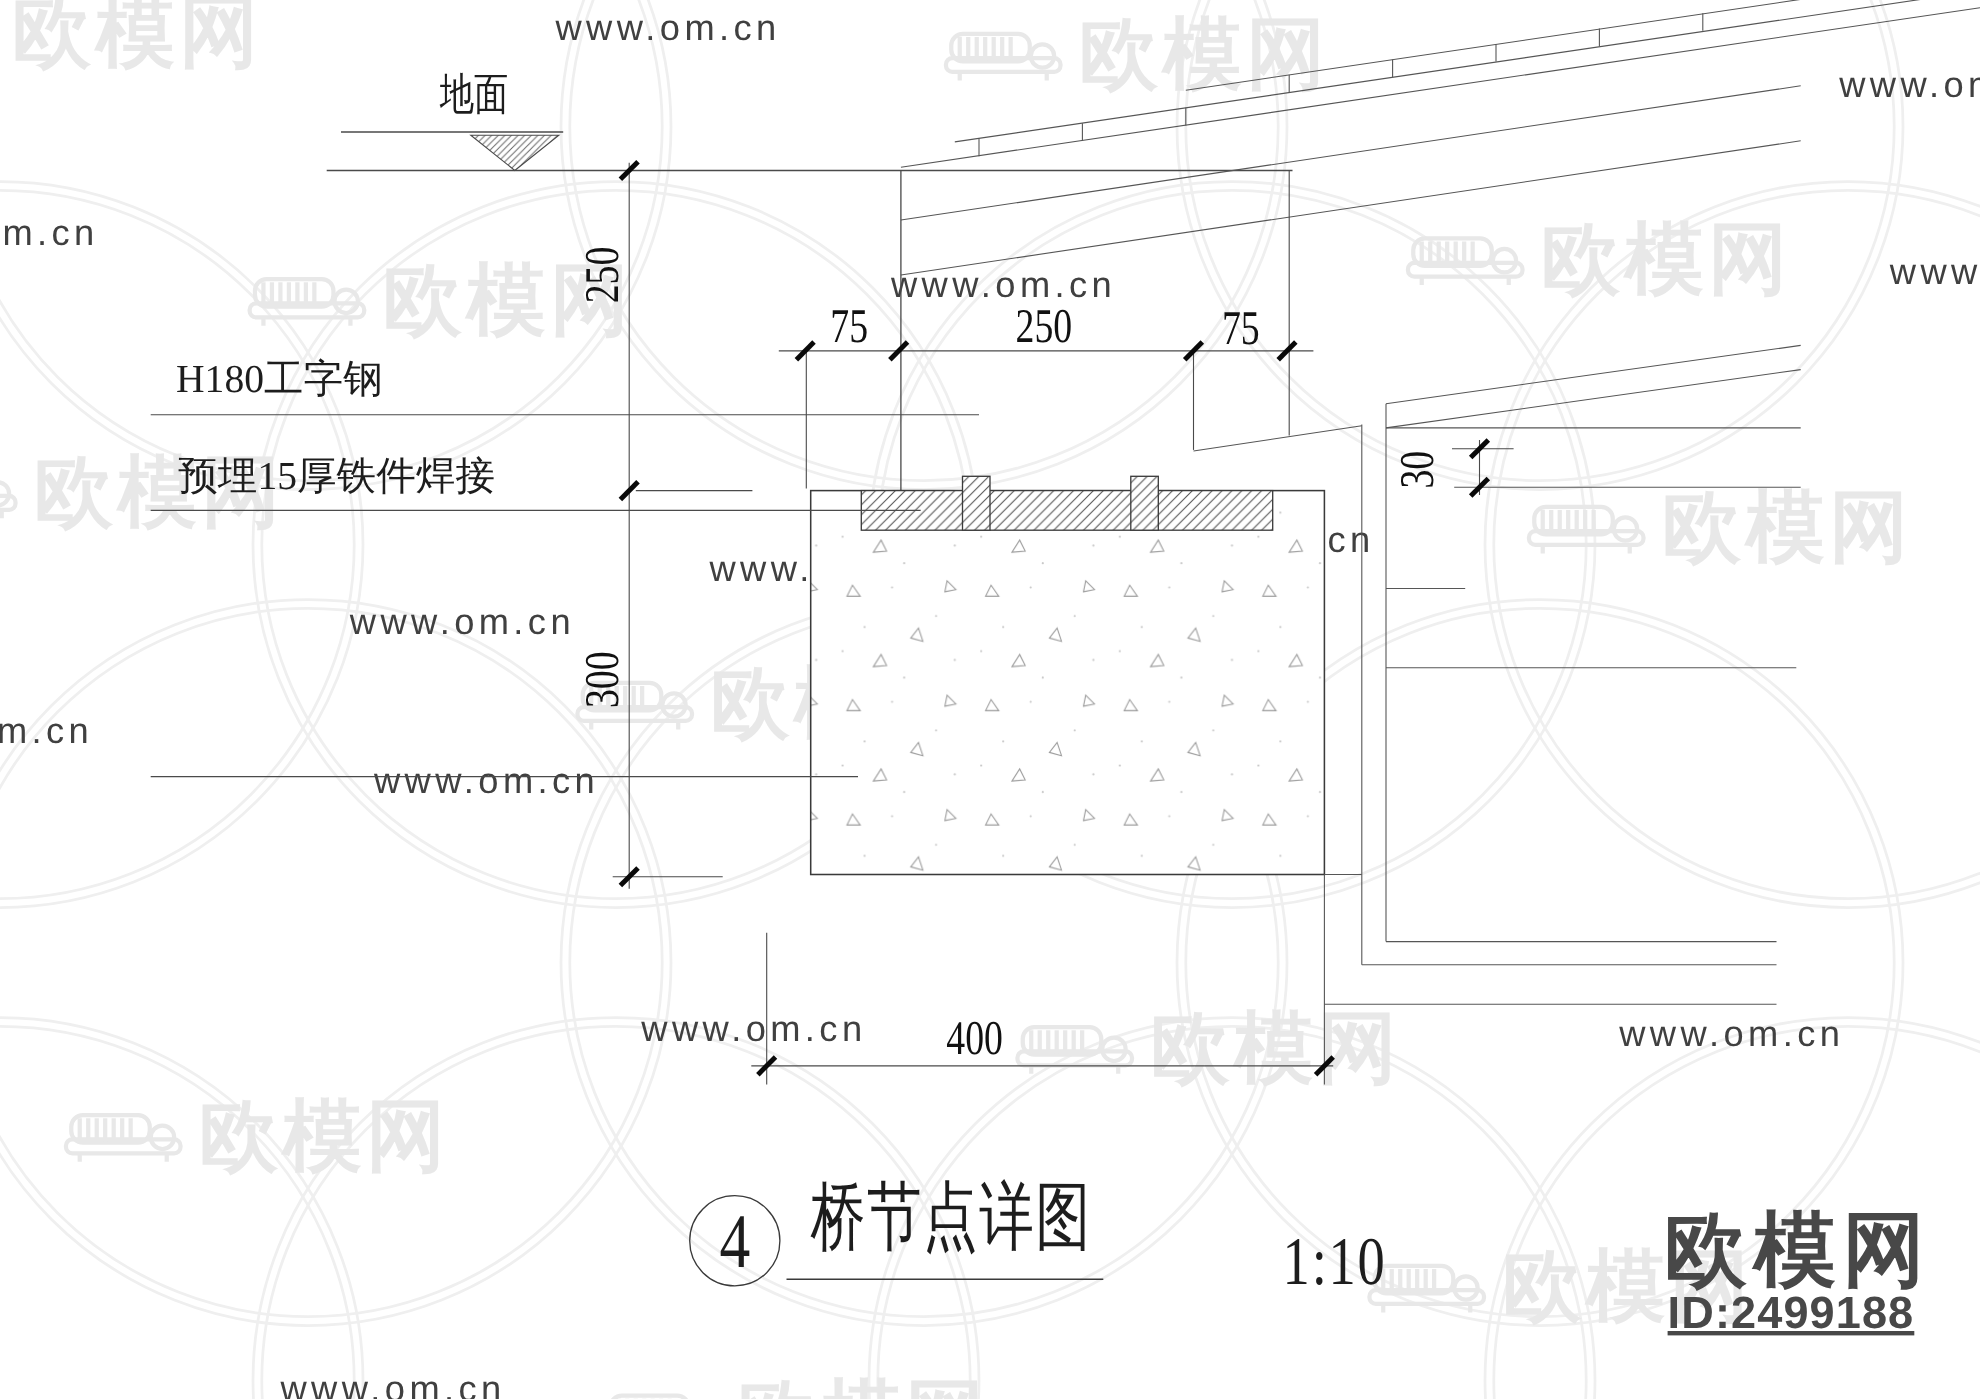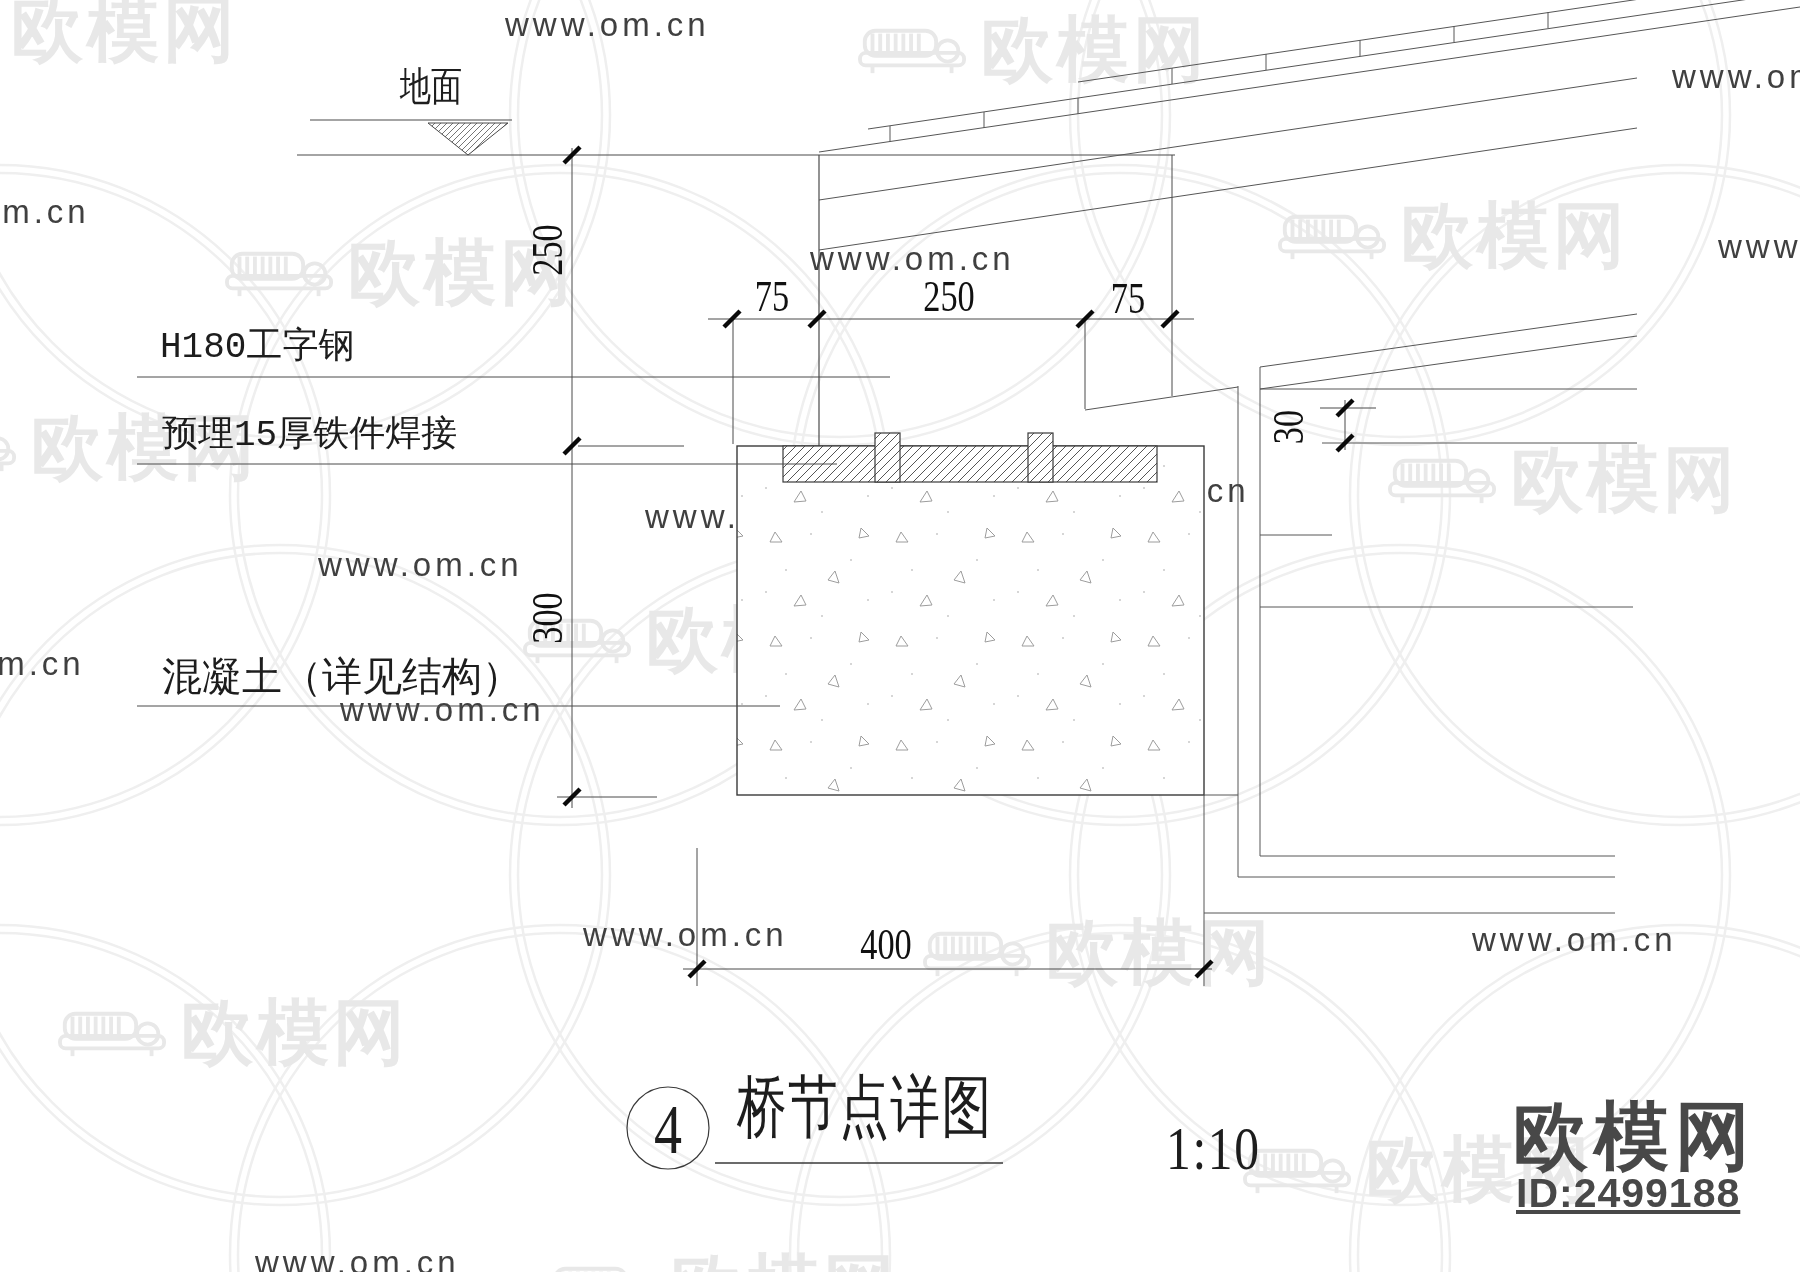--- a/index.html
+++ b/index.html
@@ -13,21 +13,21 @@
   .sofa{width:116px;height:54px;flex:0 0 auto;}
   
   #draw-layer{position:absolute;left:0;top:0;z-index:2;}
   
   #text-layer{position:absolute;inset:0;z-index:3;pointer-events:none;border-radius:10px;}
   .lbl{position:absolute;color:#1d1d1d;white-space:nowrap;}
   .cjk{font-family:"Liberation Serif",serif;}
   .dim{font-family:"Liberation Serif",serif;font-size:44px;color:#111;}
   .cc{transform:translate(-50%,-50%) scaleX(.78);}
   .cc-rot{transform:translate(-50%,-50%) rotate(-90deg) scaleX(.78);}
-  .lc{transform:translate(0,-50%);font-family:Liberation Mono, monospace;}
+  .lc{transform:translate(0,-50%);}
   .title-name{font-size:68px;transform:translate(0,-50%) scaleX(.73);transform-origin:left center;letter-spacing:2px;}
   .title-num{font-size:70px;transform:translate(-50%,-50%) scaleX(.8);}
   .title-scale{font-size:62px;transform:translate(0,-50%) scaleX(.8);transform-origin:left center;letter-spacing:2px;}
   .logo-text{font-size:75px;font-weight:bold;color:#484848;letter-spacing:6px;}
   .id-text{font-size:41px;font-weight:bold;color:#484848;letter-spacing:1px;text-decoration:underline;}
 </style>
 </head>
 <body>
 
 <div id="stage">
@@ -314,21 +314,20 @@
     <g fill="none" stroke="#3a3a3a">
       <circle cx="668" cy="1128" r="41" stroke-width="1.2"></circle>
       <line x1="715" y1="1163" x2="1003" y2="1163" stroke-width="1.4"></line>
     </g>
   </svg>
 
   <div id="text-layer">
     <div class="lbl cjk cc" style="left:431px;top:86px;font-size:40px">地面</div>
     <div class="lbl cjk lc" style="left:160px;top:345px;font-size:36px">H180工字钢</div>
     <div class="lbl cjk lc" style="left:162px;top:433px;font-size:36px">预埋15厚铁件焊接</div>
-    <div class="lbl cjk lc" style="left:162px;top:676px;font-size:40px">混凝土（详见结构）</div>
 
     <div class="lbl dim cc-rot" style="left:547px;top:250px">250</div>
     <div class="lbl dim cc-rot" style="left:547px;top:618px">300</div>
     <div class="lbl dim cc" style="left:772px;top:296px">75</div>
     <div class="lbl dim cc" style="left:949px;top:296px">250</div>
     <div class="lbl dim cc" style="left:1128px;top:298px">75</div>
     <div class="lbl dim cc-rot" style="left:1288px;top:427px">30</div>
     <div class="lbl dim cc" style="left:886px;top:944px">400</div>
 
     <div class="lbl cjk title-num" style="left:668px;top:1130px">4</div>

